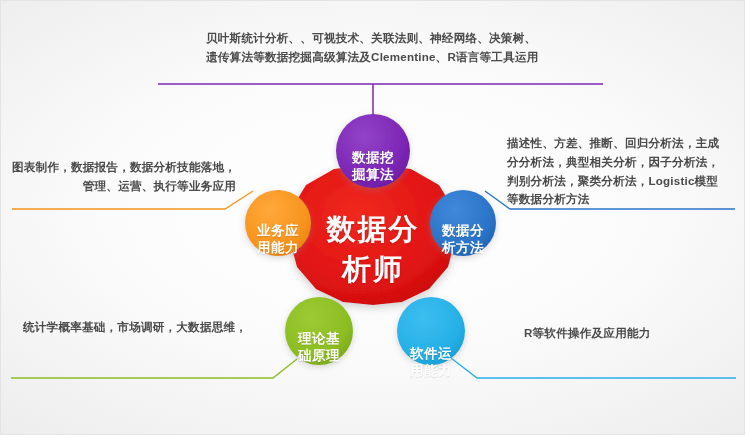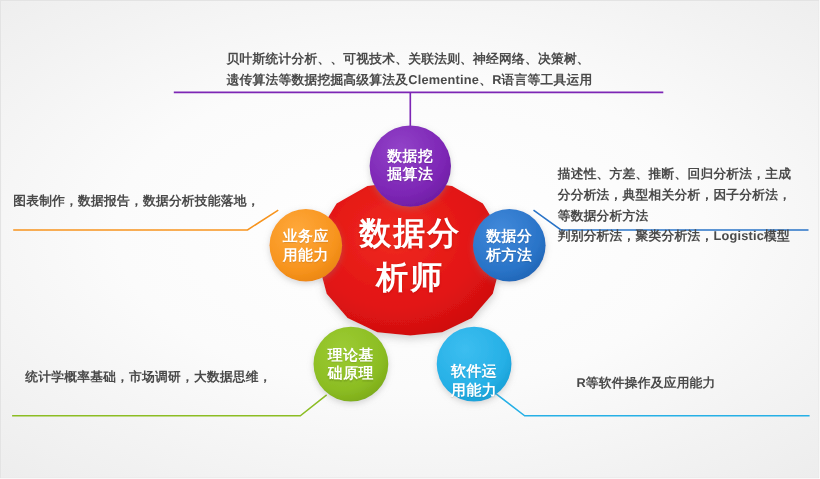--- a/index.html
+++ b/index.html
@@ -26,40 +26,40 @@
   }
   .node-label {
     position: absolute;
     text-align: center;
     color: #ffffff;
     font-weight: bold;
     line-height: 1.28;
     letter-spacing: 0.5px;
     pointer-events: none;
     text-shadow: 0 1px 1px rgba(0,0,0,0.12);
+    margin-top: 16px;
   }
   .petal-label {
     font-size: 13.5px;
     width: 76px;
   }
   .center-label {
     font-size: 29px;
     width: 160px;
     line-height: 1.38;
     letter-spacing: 2px;
     text-shadow: 0 1px 2px rgba(120,0,0,0.25);
   }
   .desc {
     position: absolute;
     color: #4a4a4a;
     font-size: 11.6px;
     font-weight: bold;
     line-height: 1.62;
     letter-spacing: 0.2px;
-    margin-top: 16px;
   }
   .desc div { white-space: nowrap; }
   .desc-tl { left: 205px; top: 28px; text-align: left; }
   .desc-ml { left: 11px; top: 157px; text-align: right; }
   .desc-mr { left: 506px; top: 133px; text-align: left; }
   .desc-bl { left: 22px; top: 317px; text-align: right; }
   .desc-br { left: 523px; top: 323px; text-align: left; }
 </style>
 </head>
 <body>
@@ -172,27 +172,28 @@
     <div>用能力</div>
   </div>
 
   <div class="desc desc-tl">
     <div>贝叶斯统计分析、、可视技术、关联法则、神经网络、决策树、</div>
     <div>遗传算法等数据挖掘高级算法及Clementine、R语言等工具运用</div>
   </div>
 
   <div class="desc desc-ml">
     <div>图表制作，数据报告，数据分析技能落地，</div>
+    <div>管理、运营、执行等业务应用</div>
   </div>
 
   <div class="desc desc-mr">
     <div>描述性、方差、推断、回归分析法，主成</div>
     <div>分分析法，典型相关分析，因子分析法，</div>
+    <div>判别分析法，聚类分析法，Logistic模型</div>
     <div>等数据分析方法</div>
-    <div>判别分析法，聚类分析法，Logistic模型</div>
   </div>
 
   <div class="desc desc-bl">
     <div>统计学概率基础，市场调研，大数据思维，</div>
   </div>
 
   <div class="desc desc-br">
     <div>R等软件操作及应用能力</div>
   </div>
 

